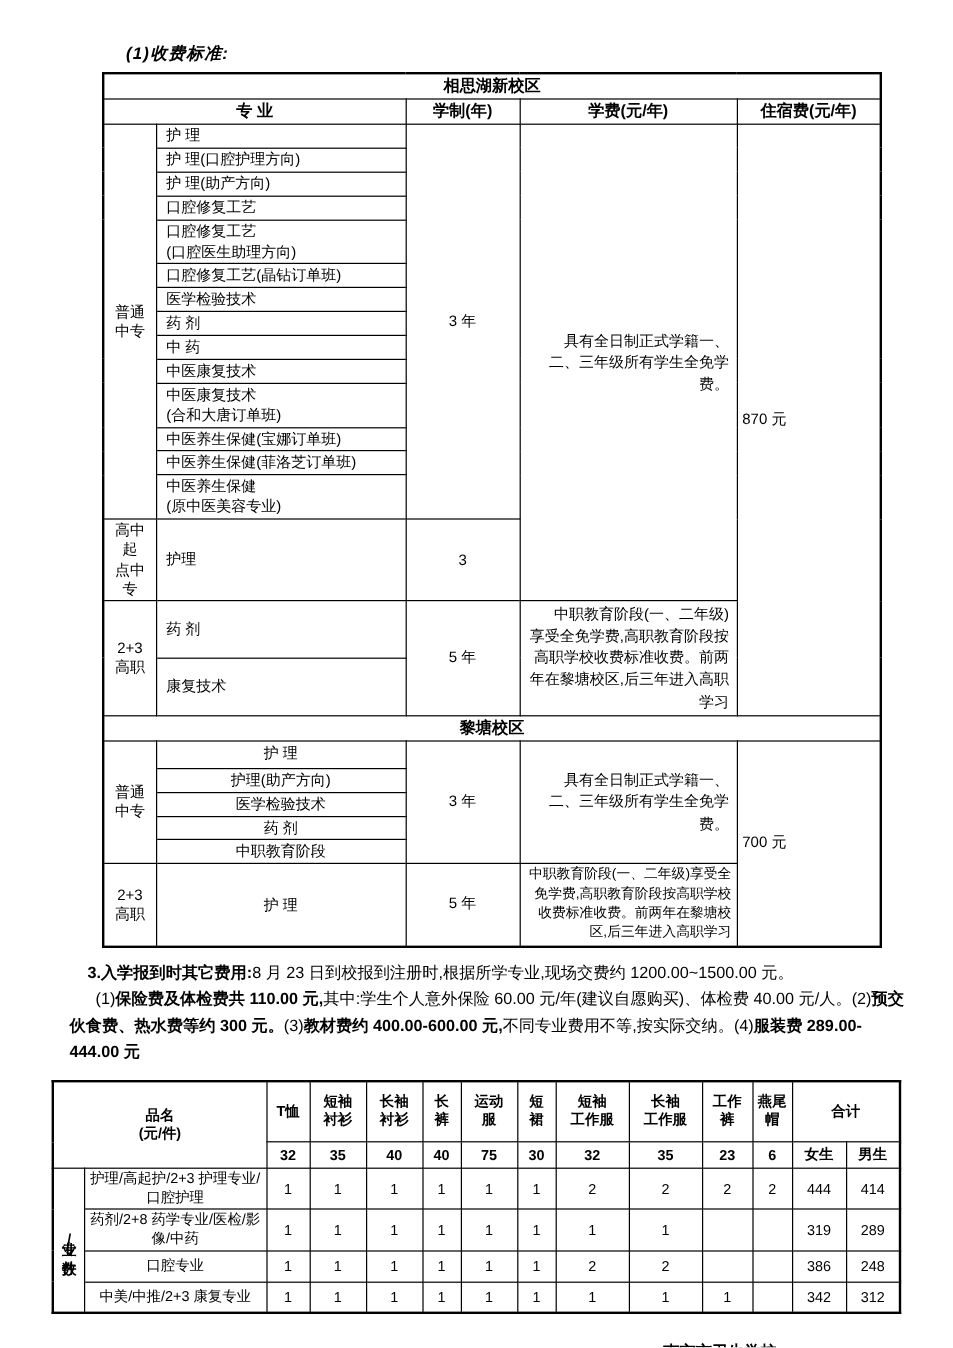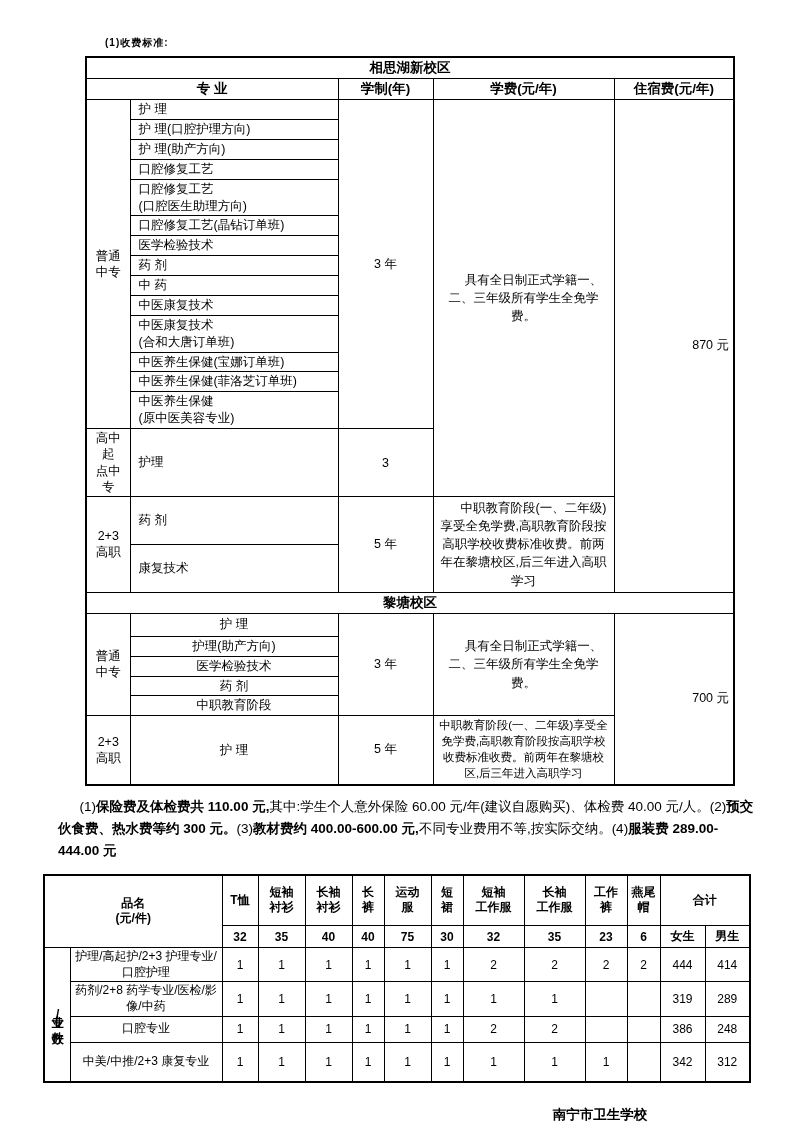--- a/index.html
+++ b/index.html
@@ -1,34 +1,34 @@
 <!DOCTYPE html>
 <html><head>
 <meta charset="utf-8">
 <style>
   html,body { margin:0; padding:0; background:#ffffff; }
   .page {
     position:relative; width:794px; height:1123px; background:#fff;
     font-family:"Liberation Sans","DejaVu Sans",sans-serif; color:#000;
     box-sizing:border-box; padding-top:36px; overflow:hidden;
   }
-  .heading1 { font-size:10px; font-weight:bold; margin:0 0 6px 105px; letter-spacing:1px; }
+  .heading1 { font-size:14px; font-weight:bold; margin:0 0 6px 105px; letter-spacing:1px;font-style:italic; }
 
   table { border-collapse:collapse; table-layout:fixed; }
   td { border:1px solid #000; font-size:12.5px; vertical-align:middle; padding:1px 4px; box-sizing:border-box; overflow:hidden; }
 
   .fee-table { margin-left:85px; width:648px; border:2px solid #000; }
   .campus-title td { text-align:center; font-weight:bold; font-size:13.5px; height:21px; }
   .col-hdr td { text-align:center; font-weight:bold; font-size:13.5px; height:20px; }
   .cat { text-align:center; white-space:pre-line; line-height:1.3; }
   .mj1 { text-align:left; white-space:pre-line; padding-left:8px; line-height:1.35; }
   .mj2 { text-align:center; white-space:pre-line; line-height:1.35; }
   .dur { text-align:center; }
-  .acc { text-align:right; }
-  .tui { text-align:center; line-height:1.45; padding:2px 6px; }
+  .acc { text-align:left; }
+  .tui { text-align:right; line-height:1.45; padding:2px 6px; }
   .tui .ind { display:block; text-indent:1.6em; }
   .tui .noind { display:block; text-indent:0; }
   .tui-sm { font-size:11.5px; line-height:1.38; padding:2px 4px; }
 
   .notes { margin:10px 38px 0 58px; font-size:13.5px; line-height:22px; }
   .notes p { margin:0; }
   .p-ind { text-indent:1.6em; }
   .p-ind-sm { text-indent:1.1em; }
   .b { font-weight:bold; }
   .r { font-weight:normal; }
@@ -170,20 +170,21 @@
       <td class="mj2">护 理</td>
       <td class="dur">5 年</td>
       <td class="tui tui-sm">
             <span class="noind">中职教育阶段(一、二年级)享受全免学费,高职教育阶段按高职学校收费标准收费。前两年在黎塘校区,后三年进入高职学习</span>
           </td>
     </tr>
   </tbody>
     </table>
 
   <div class="notes">
+    <p class="p-ind-sm"><span class="b">3.入学报到时其它费用:</span><span class="r">8 月 23 日到校报到注册时,根据所学专业,现场交费约 1200.00~1500.00 元。</span></p>
     <p class="p-ind"><span class="r">(1)</span><span class="b">保险费及体检费共 110.00 元,</span><span class="r">其中:学生个人意外保险 60.00 元/年(建议自愿购买)、体检费 40.00 元/人。</span><span class="r">(2)</span><span class="b">预交伙食费、热水费等约 300 元。</span><span class="r">(3)</span><span class="b">教材费约 400.00-600.00 元,</span><span class="r">不同专业费用不等,按实际交纳。(4)</span><span class="b">服装费 289.00-444.00 元</span></p>
   </div>
 
   <table class="uniform-table">
     <colgroup>
         <col style="width:26px">
         <col style="width:152px">
         <col style="width:36px">
         <col style="width:47px">
         <col style="width:47px">
@@ -275,21 +276,21 @@
       <td>1</td>
       <td>1</td>
       <td>1</td>
       <td>2</td>
       <td>2</td>
       <td></td>
       <td></td>
       <td class="u-total">386</td>
       <td class="u-total">248</td>
     </tr>
-    <tr style="height:40px">
+    <tr style="height:26px">
       <td class="u-major">中美/中推/2+3 康复专业</td>
       <td>1</td>
       <td>1</td>
       <td>1</td>
       <td>1</td>
       <td>1</td>
       <td>1</td>
       <td>1</td>
       <td>1</td>
       <td>1</td>

